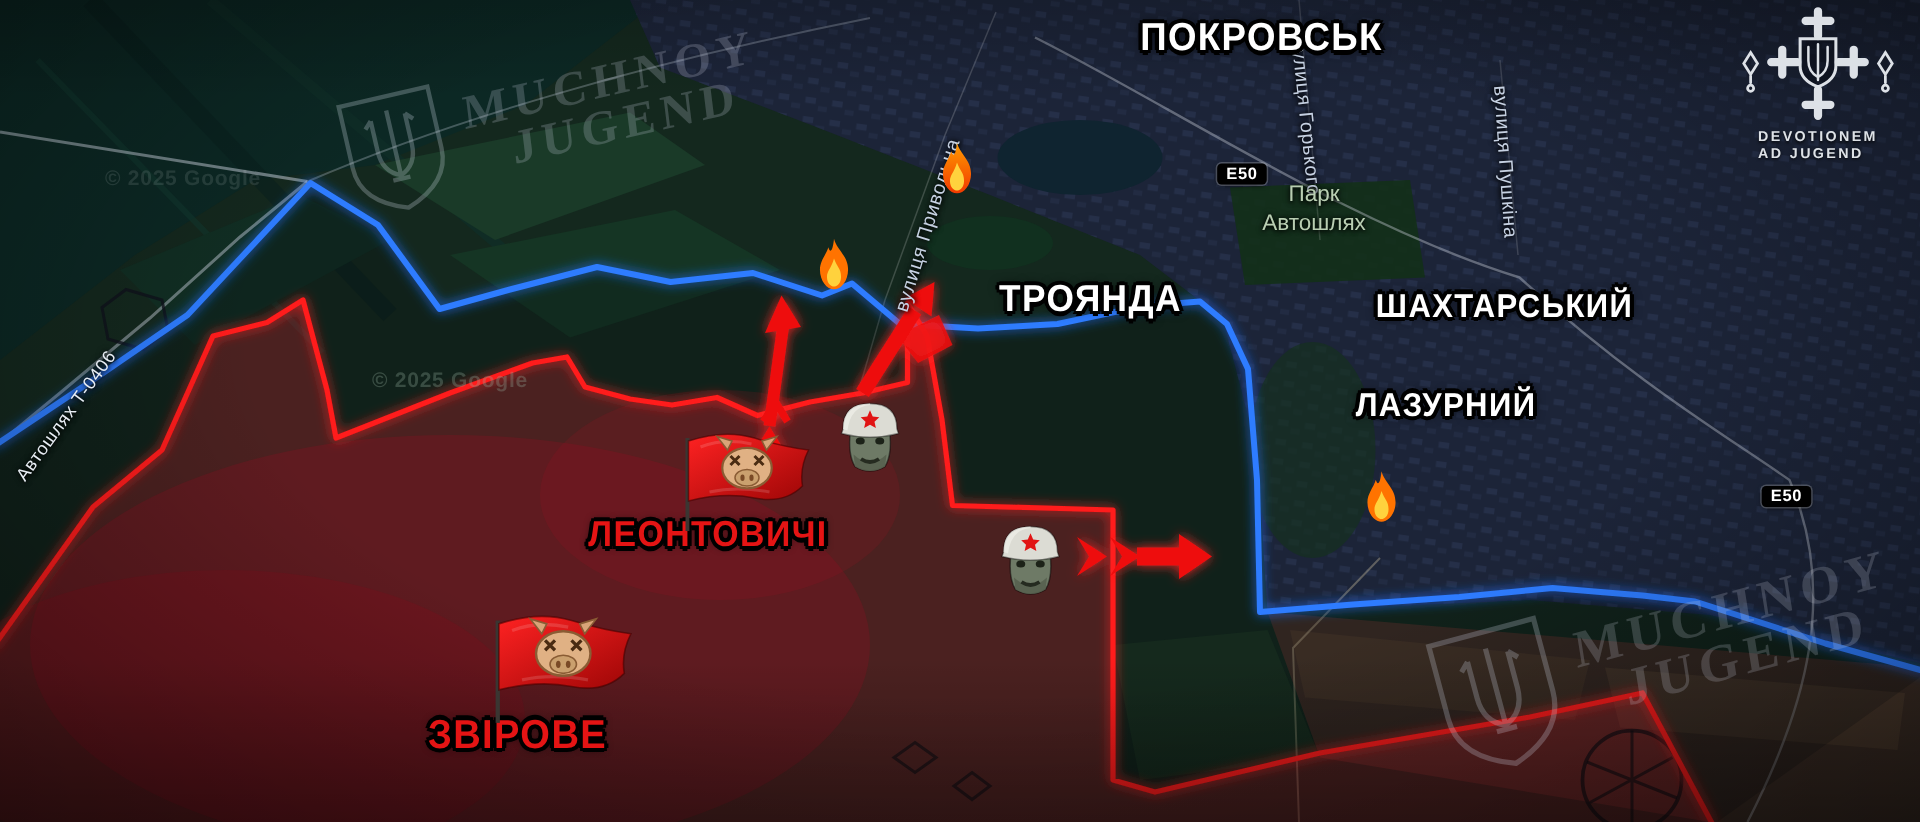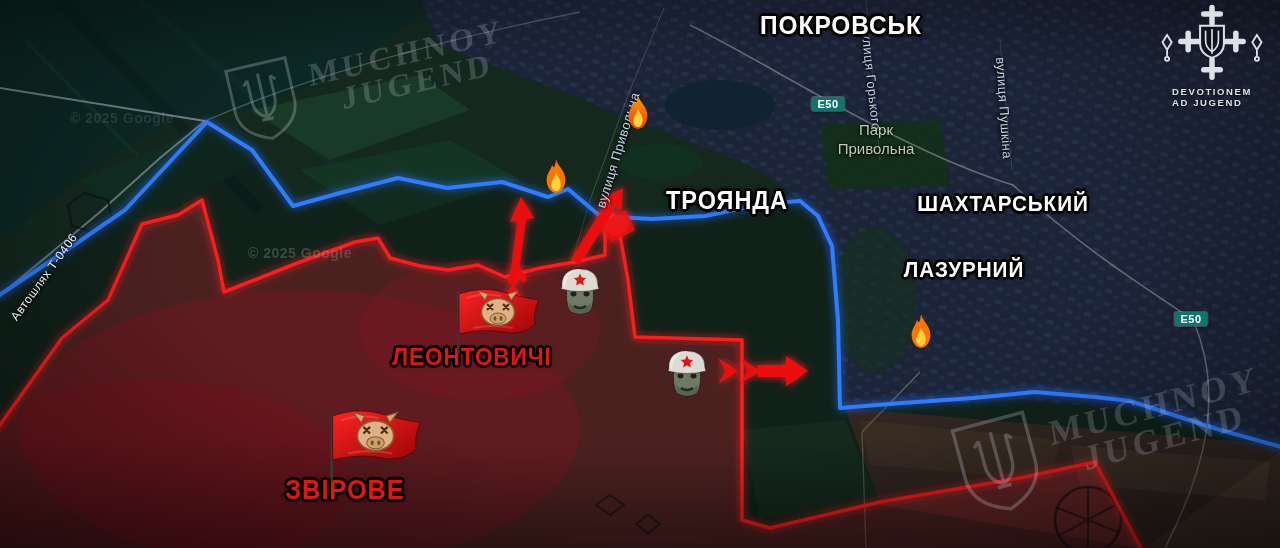--- a/index.html
+++ b/index.html
@@ -10,23 +10,23 @@
   .city{color:#ffffff;letter-spacing:1px;transform:translate(-50%,-50%) scaleX(.94);
         text-shadow:-2px -2px 0 #000,2px -2px 0 #000,-2px 2px 0 #000,2px 2px 0 #000,
                     -3px 0 0 #000,3px 0 0 #000,0 -3px 0 #000,0 3px 0 #000,0 0 7px rgba(0,0,0,.9);}
   .captured{color:#e41414;letter-spacing:1px;transform:translate(-50%,-50%) scaleX(.94);
         text-shadow:-2px -2px 0 #000,2px -2px 0 #000,-2px 2px 0 #000,2px 2px 0 #000,
                     -3px 0 0 #000,3px 0 0 #000,0 -3px 0 #000,0 3px 0 #000,0 0 6px rgba(0,0,0,.95);}
   .street{color:#c6d1e2;font-weight:400;font-size:13px;letter-spacing:.5px;
           text-shadow:0 1px 3px #000,0 0 4px rgba(0,0,0,.8);}
   .park{color:#b9ceb2;font-weight:400;font-size:15px;line-height:1.25;text-align:center;
         text-shadow:0 1px 3px #000,0 0 4px rgba(0,0,0,.8);}
-  .badge{position:absolute;transform:translate(-50%,-50%);background:#0f766e;color:#fff;
+  .badge{position:absolute;transform:translate(-50%,-50%);background:#000000;color:#fff;
          font-size:11px;font-weight:700;padding:1px 6px;border-radius:3px;letter-spacing:.5px;
-         box-shadow:0 0 0 1px rgba(255,255,255,.22),0 1px 3px rgba(0,0,0,.6);}
+         box-shadow:0 0 0 1px rgba(255,255,255,.22),0 1px 3px rgba(0,0,0,.6);margin-top:12px;}
   .google{position:absolute;font-size:14px;font-weight:700;letter-spacing:.5px;}
   .wm{position:absolute;display:flex;align-items:center;gap:12px;pointer-events:none;}
   .wm .txt{font-family:"Liberation Serif",serif;font-weight:700;line-height:.95;
            transform:skewX(-6deg);letter-spacing:4px;}
   .wm .txt .l2{margin-left:30px;}
   .logo{position:absolute;text-align:center;color:rgba(240,244,248,.92);}
   .motto{position:absolute;transform:translate(-50%,-50%);font-size:9.5px;font-weight:700;
          letter-spacing:1.6px;color:rgba(240,244,248,.92);text-shadow:0 1px 2px rgba(0,0,0,.8);}
   .vignette{position:absolute;inset:0;pointer-events:none;
     background:radial-gradient(ellipse at 50% 42%, rgba(0,0,0,0) 52%, rgba(0,0,0,.42) 100%),
@@ -129,21 +129,21 @@
 
   <div class="google" style="left:70px;top:110px;color:rgba(205,220,215,.13);">© 2025 Google</div>
   <div class="google" style="left:248px;top:245px;color:rgba(150,175,160,.3);">© 2025 Google</div>
 
   <div class="lbl street" style="left:618px;top:150px;transform:translate(-50%,-50%) rotate(-73deg);">вулиця Привольна</div>
   <div class="lbl street" style="left:871px;top:78px;transform:translate(-50%,-50%) rotate(84deg);">вулиця Горького</div>
   <div class="lbl street" style="left:1004px;top:108px;transform:translate(-50%,-50%) rotate(86deg);">вулиця Пушкіна</div>
   <div class="lbl street" style="left:44px;top:277px;font-size:12px;color:#e8edf4;transform:translate(-50%,-50%) rotate(-54deg);">Автошлях Т-0406</div>
   <div class="lbl park" style="left:876px;top:140px;">
     <div>Парк</div>
-    <div>Привольна</div>
+    <div>Автошлях</div>
   </div>
 
   <div class="badge" style="left:828px;top:104px;">E50</div>
   <div class="badge" style="left:1191px;top:319px;">E50</div>
 
   <div class="lbl city" style="left:841px;top:25px;font-size:26px;">ПОКРОВСЬК</div>
   <div class="lbl city" style="left:727px;top:200px;font-size:25px;">ТРОЯНДА</div>
   <div class="lbl city" style="left:1003px;top:204px;font-size:22px;">ШАХТАРСЬКИЙ</div>
   <div class="lbl city" style="left:964px;top:270px;font-size:22px;">ЛАЗУРНИЙ</div>
   <div class="lbl captured" style="left:472px;top:357px;font-size:24px;">ЛЕОНТОВИЧІ</div>

